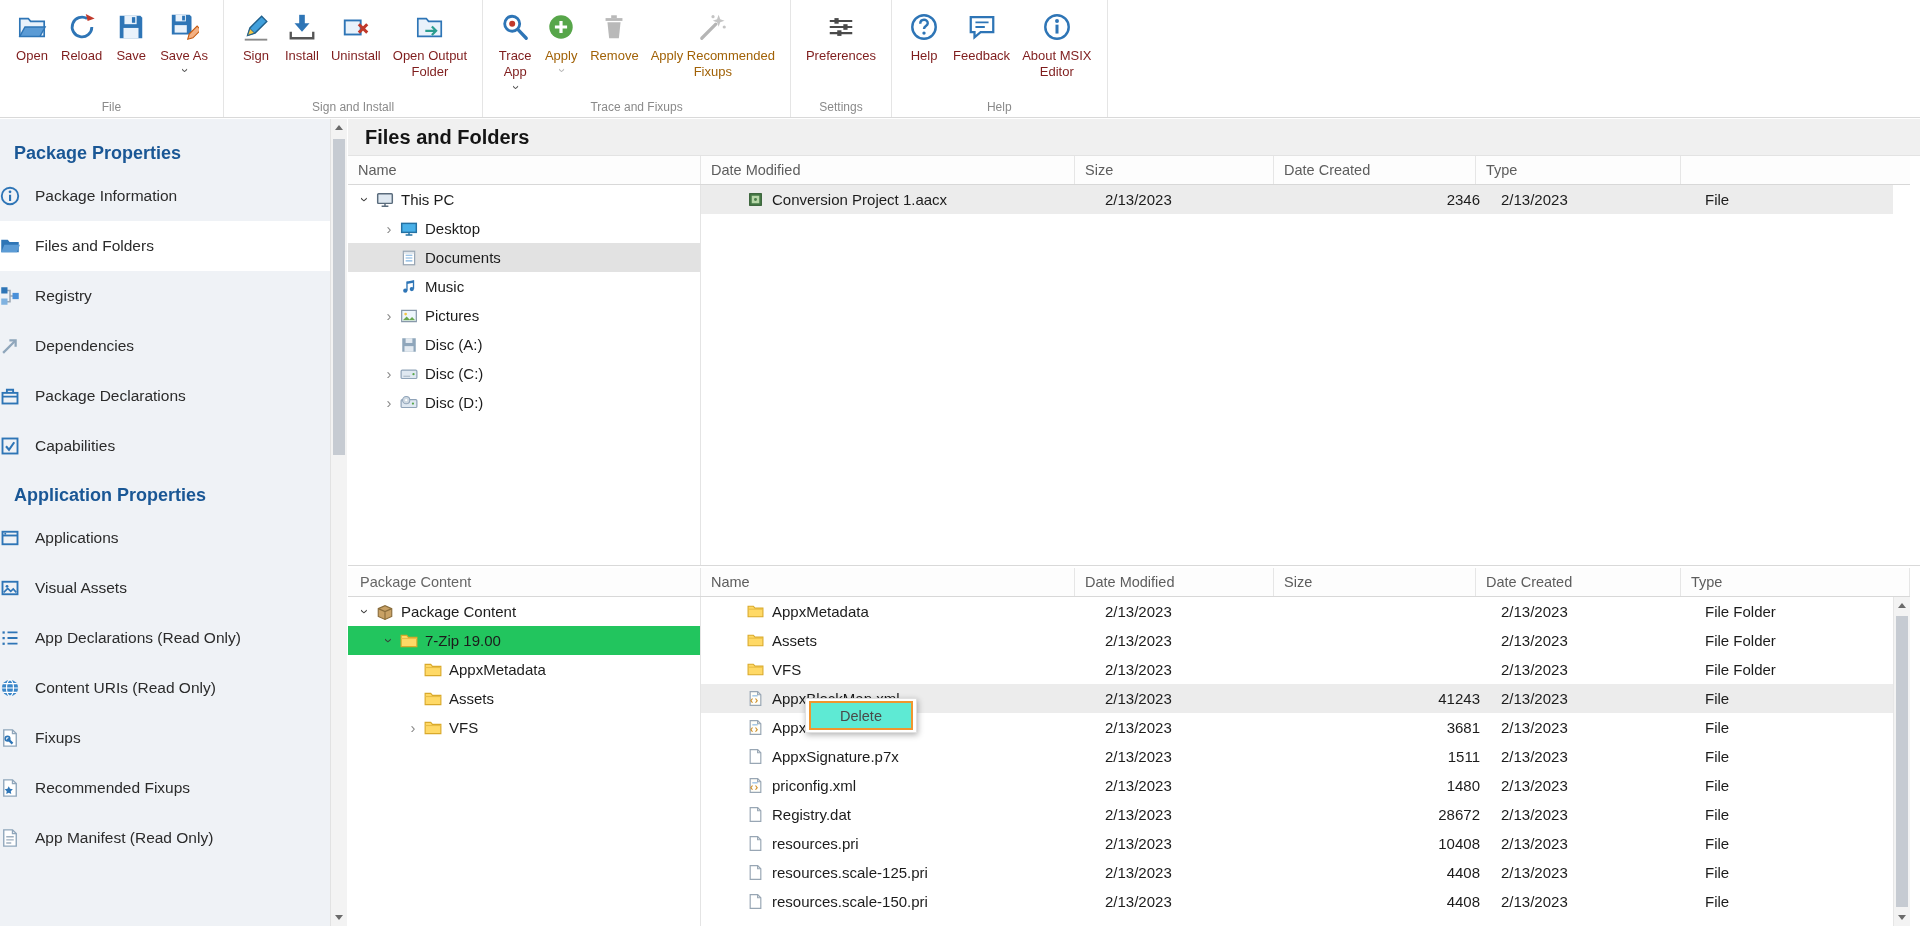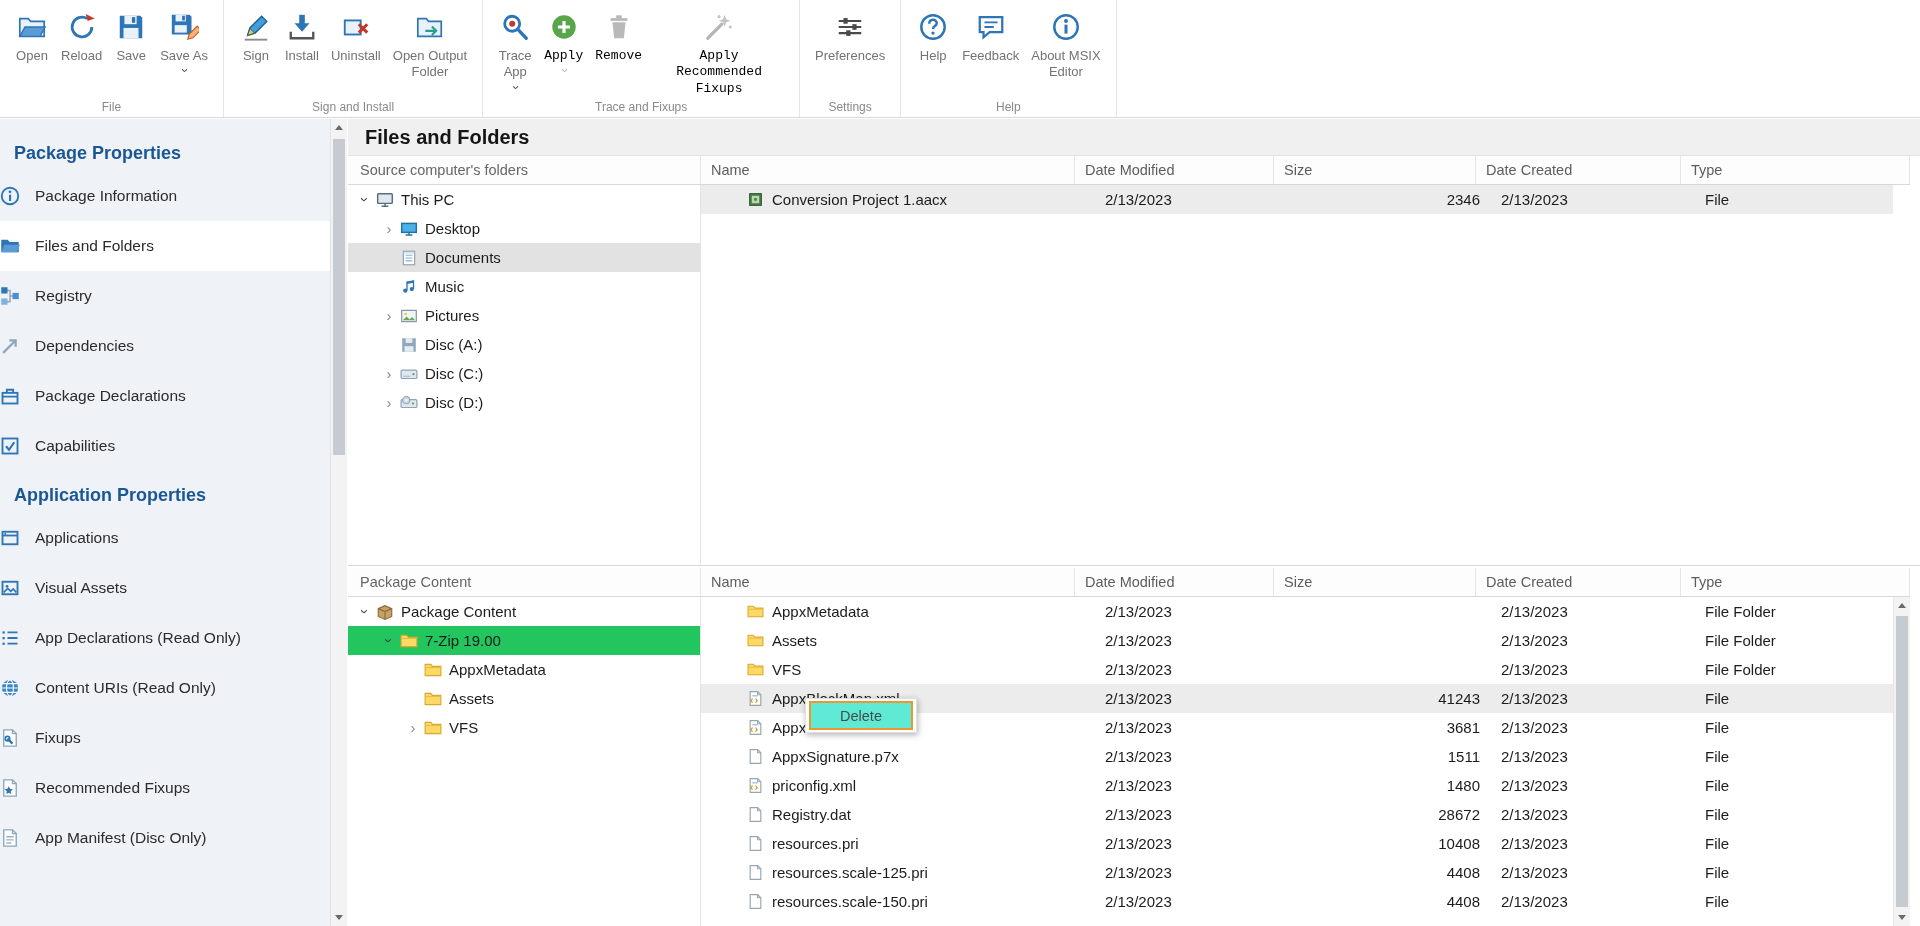--- a/index.html
+++ b/index.html
@@ -15,24 +15,24 @@
   .ribbon { position:absolute; left:0; top:0; width:1920px; height:118px;
             background:#fff; border-bottom:1px solid #d9d9d9; display:flex; align-items:stretch; }
   .rgroup { position:relative; border-right:1px solid #e5e5e5; padding:6px 9px 18px 9px; }
   .rbuttons { display:flex; align-items:flex-start; }
   .rgroup-label { position:absolute; bottom:3px; left:0; right:0; text-align:center;
                   font-size:12px; color:#8a8a8a; white-space:nowrap; }
   .rbtn { display:flex; flex-direction:column; align-items:center; padding:4px 6px;
           min-width:44px; border-radius:3px; }
   .ric { width:34px; height:34px; display:flex; align-items:center; justify-content:center; margin-bottom:4px; }
   .ric svg { width:30px; height:30px; }
-  .rlbl { font-size:13px; color:#737373; text-align:center; line-height:1.25; white-space:pre-line; max-width:130px; }
+  .rlbl { font-size:13px; color:#7f1d1d; text-align:center; line-height:1.25; white-space:pre-line; max-width:130px; }
   .rchev { display:inline-block; transform:rotate(90deg); font-size:13px; line-height:10px; height:11px;
            color:#555; margin-top:1px; }
-  .rbtn.disabled .rlbl { color:#000000;font-family:Liberation Mono, monospace; }
+  .rbtn.disabled .rlbl { color:#a16207; }
   .rbtn.disabled .rchev { color:#b9b9b9; }
 
   
   .sidebar { position:absolute; left:0; top:119px; width:330px; bottom:0;
              background:#eff2f6; overflow:hidden; padding-top:8px; }
   .sb-heading { height:36px; line-height:36px; padding-left:14px; font-size:18px; font-weight:bold;
                 color:#1a5795; margin-top:6px; white-space:nowrap; }
   .sb-heading:first-child { margin-top:8px; }
   .sb-item { display:flex; align-items:center; height:50px; gap:15px;
              color:#2b2b2b; font-size:15.5px; white-space:nowrap; }
@@ -431,40 +431,39 @@
     <span class="sb-lbl">Recommended Fixups</span>
   </div>
     <div class="sb-item">
     <span class="sb-ic">
         <svg viewBox="0 0 16 16" xmlns="http://www.w3.org/2000/svg">
           <path d="M3 1.5h7l3 3v10H3z" fill="#fff" stroke="#8fa6bb" stroke-width="1.1"></path>
           <path d="M10 1.5v3h3" fill="none" stroke="#8fa6bb" stroke-width="1.1"></path>
           <path d="M5 7h6M5 9.5h6M5 12h4" stroke="#9fb0c0" stroke-width="1.1"></path>
         </svg>
       </span>
-    <span class="sb-lbl">App Manifest (Disc Only)</span>
+    <span class="sb-lbl">App Manifest (Read Only)</span>
   </div>
   </div>
 
 <div class="sb-scroll">
   <div class="scroll-btn top">
       <span class="tri-up"></span>
     </div>
   <div class="sb-thumb"></div>
   <div class="scroll-btn bottom">
       <span class="tri-down"></span>
     </div>
 </div>
 
 <div class="main">
   <div class="main-title">Files and Folders</div>
 
   <div class="panel" id="panel-top">
     <div class="phead">
-      <div class="ph-tree">Source computer's folders</div>
     <div class="ph-col">Name</div>
         <div class="ph-col">Date Modified</div>
         <div class="ph-col">Size</div>
         <div class="ph-col">Date Created</div>
         <div class="ph-col">Type</div>
       </div>
     <div class="ptree">
         <div class="tree-row" style="padding-left: 8px;">
     <span class="chev open"><span>›</span></span>
     <span class="tico">

